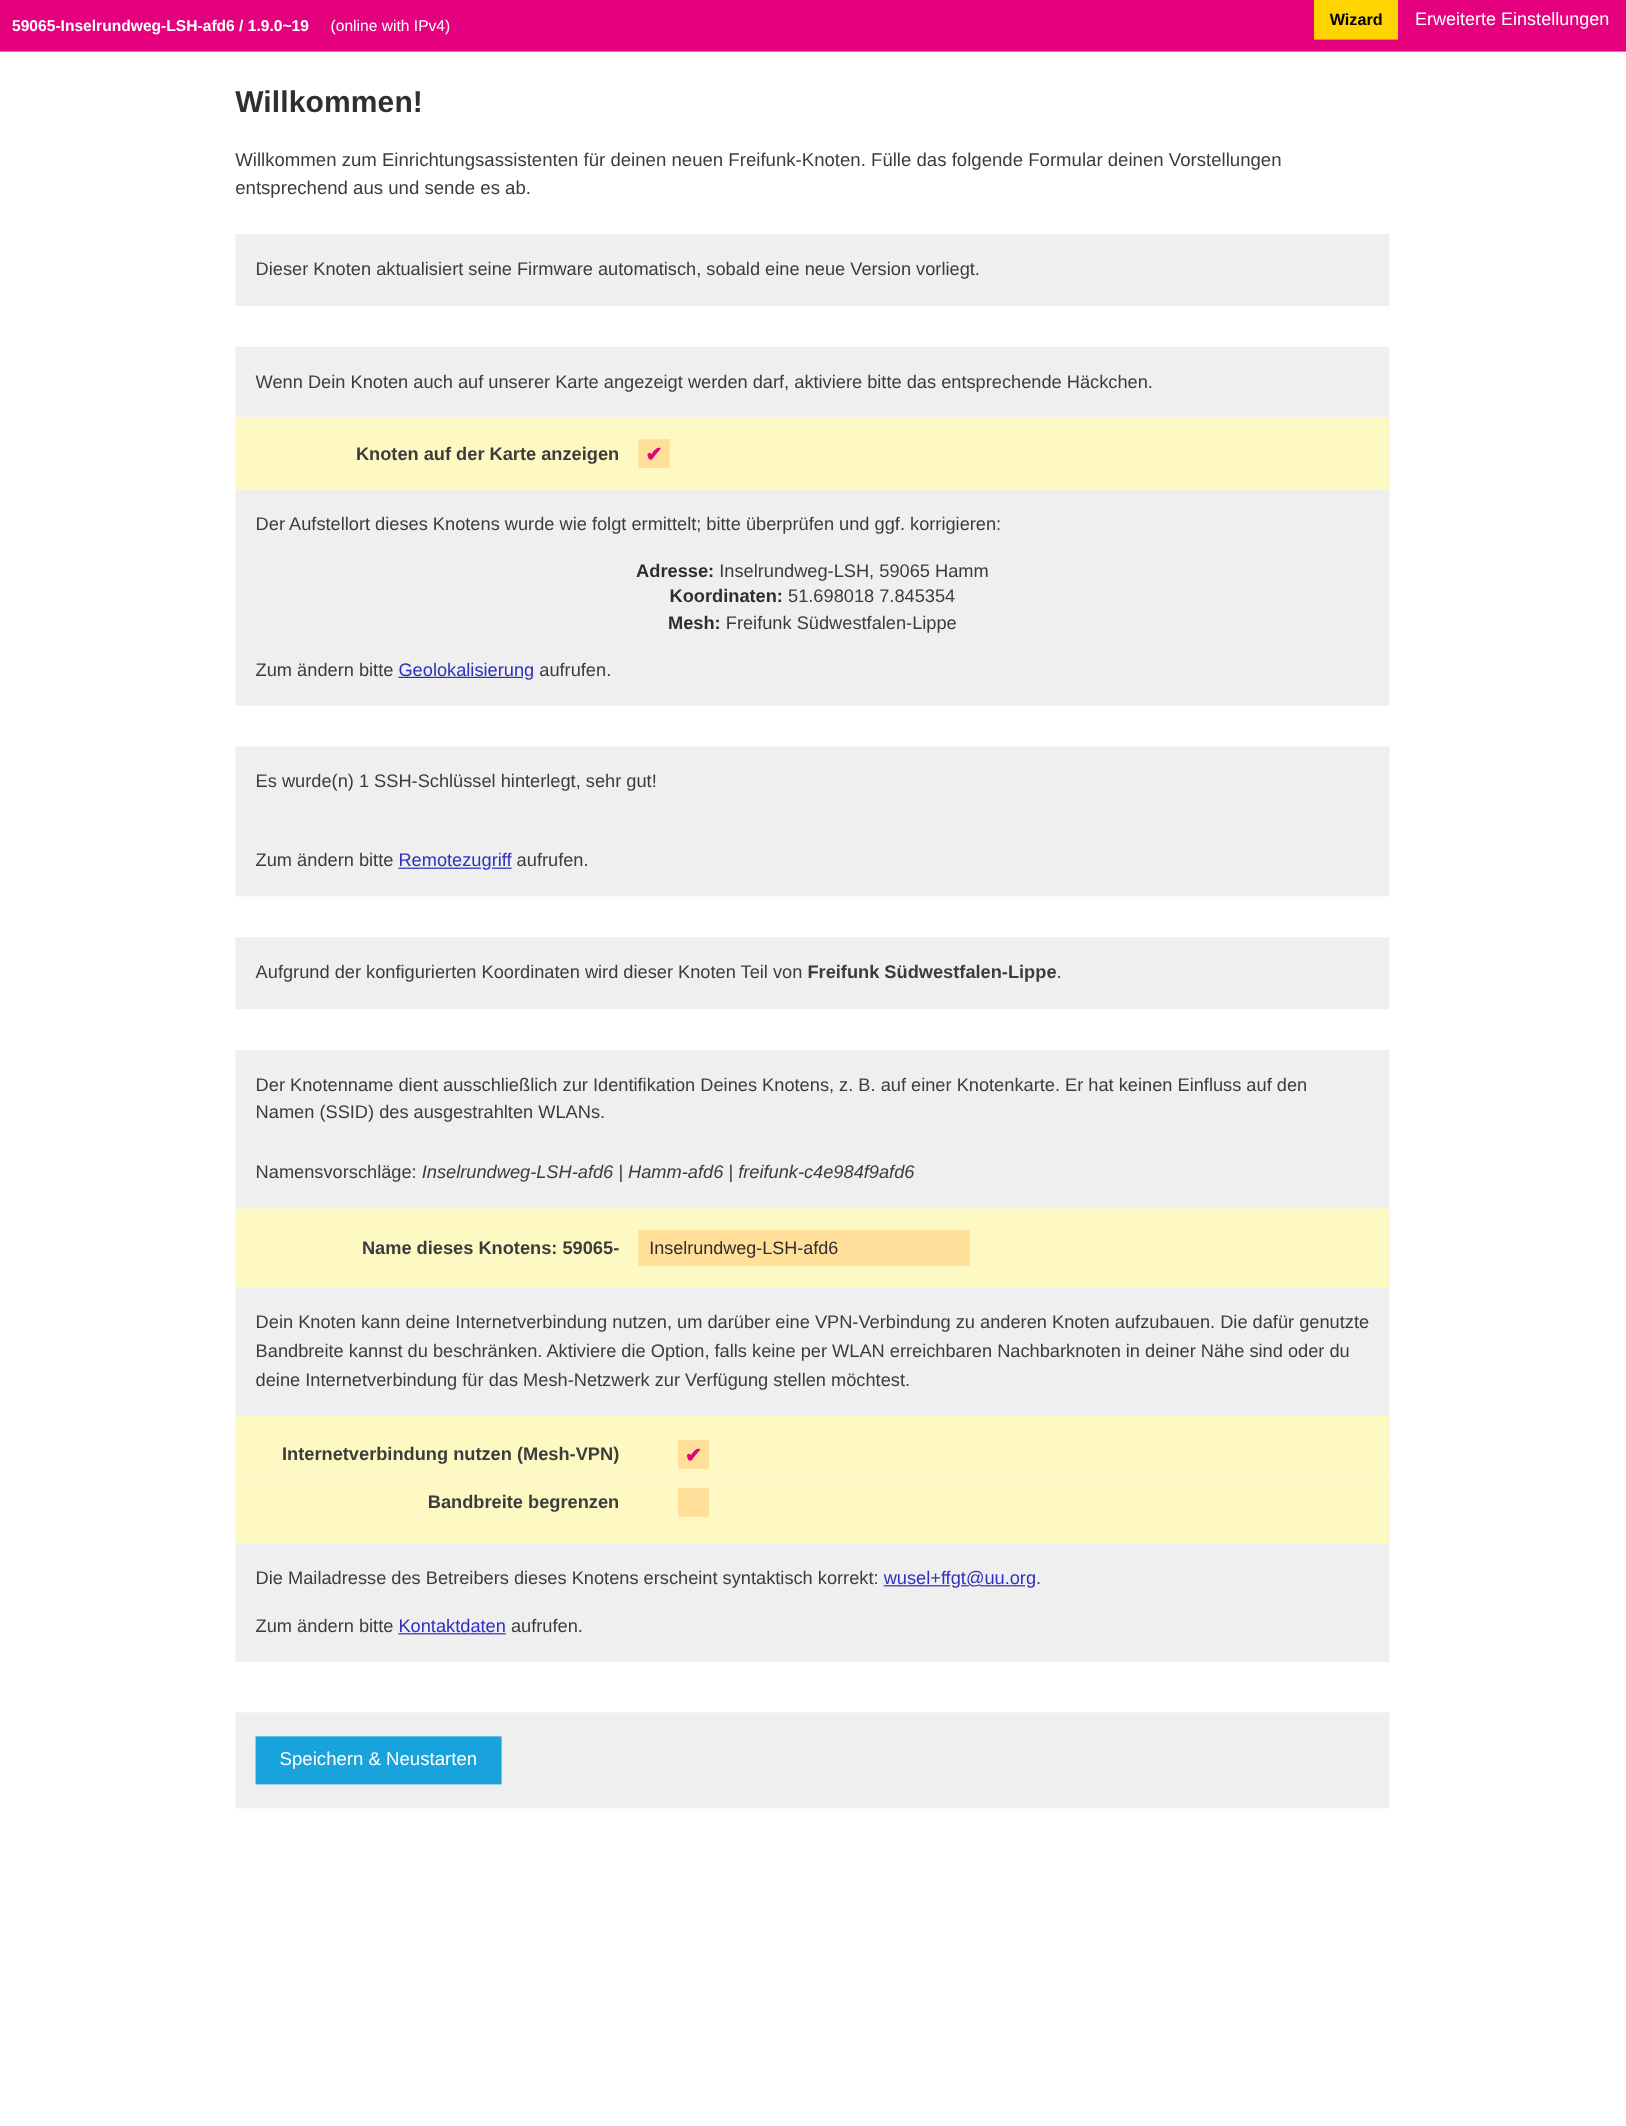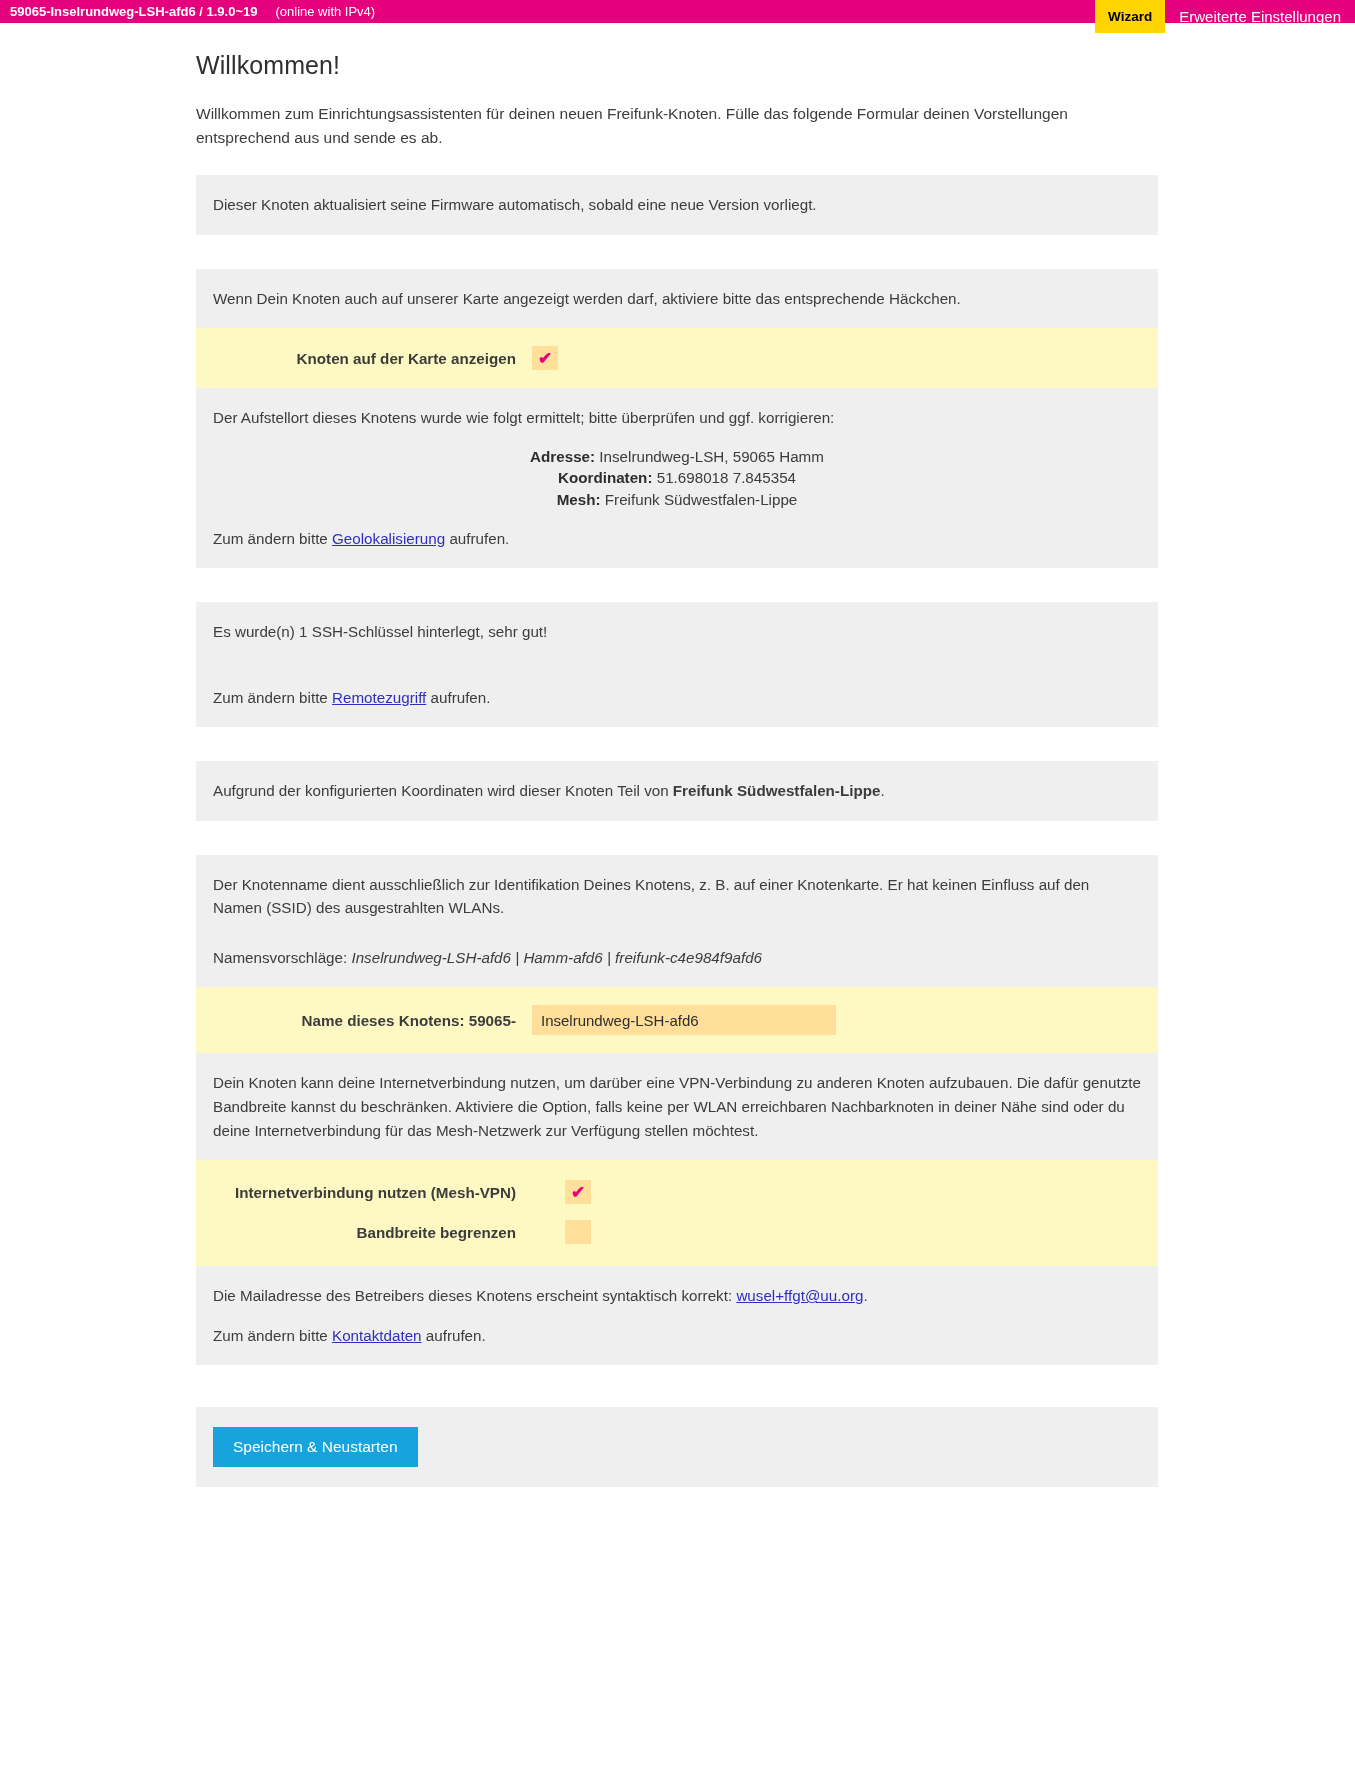--- a/index.html
+++ b/index.html
@@ -11,21 +11,21 @@
   }
   body {
     width: 1355px;
     min-height: 1772px;
     font-size: 15.5px;
     color: #3c3c3c;
   }
 
   
   .topbar {
-    height: 23px;
+    height: 43px;
     background: #e5007d;
     display: flex;
     align-items: center;
     color: #ffffff;
     font-size: 13px;
     font-weight: bold;
     padding-left: 10px;
     position: relative;
   }
   .topbar-title { white-space: pre; }
@@ -65,21 +65,21 @@
   .page {
     width: 1355px;
     padding: 0 0 40px 0;
   }
   .content {
     margin-left: 196px;
     width: 962px;
   }
   h1 {
     font-size: 25px;
-    font-weight: normal;
+    font-weight: bold;
     color: #2f2f2f;
     margin: 28px 0 22px 0;
     letter-spacing: .1px;
   }
   .intro {
     font-size: 15.5px;
     line-height: 1.52;
     margin: 0 0 26px 0;
     color: #3c3c3c;
     width: 952px;
@@ -130,21 +130,21 @@
     display: inline-flex;
     align-items: center;
     justify-content: center;
     color: #e5007d;
     font-size: 17px;
     font-weight: bold;
     line-height: 1;
     cursor: pointer;
   }
   .text-input {
-    width: 304px;
+    width: 276px;
     height: 30px;
     background: #ffdf99;
     border: none;
     padding: 0 9px;
     font-family: "Liberation Sans", sans-serif;
     font-size: 15px;
     color: #2e2e2e;
   }
   .name-row .field-label { width: 336px; }
 

